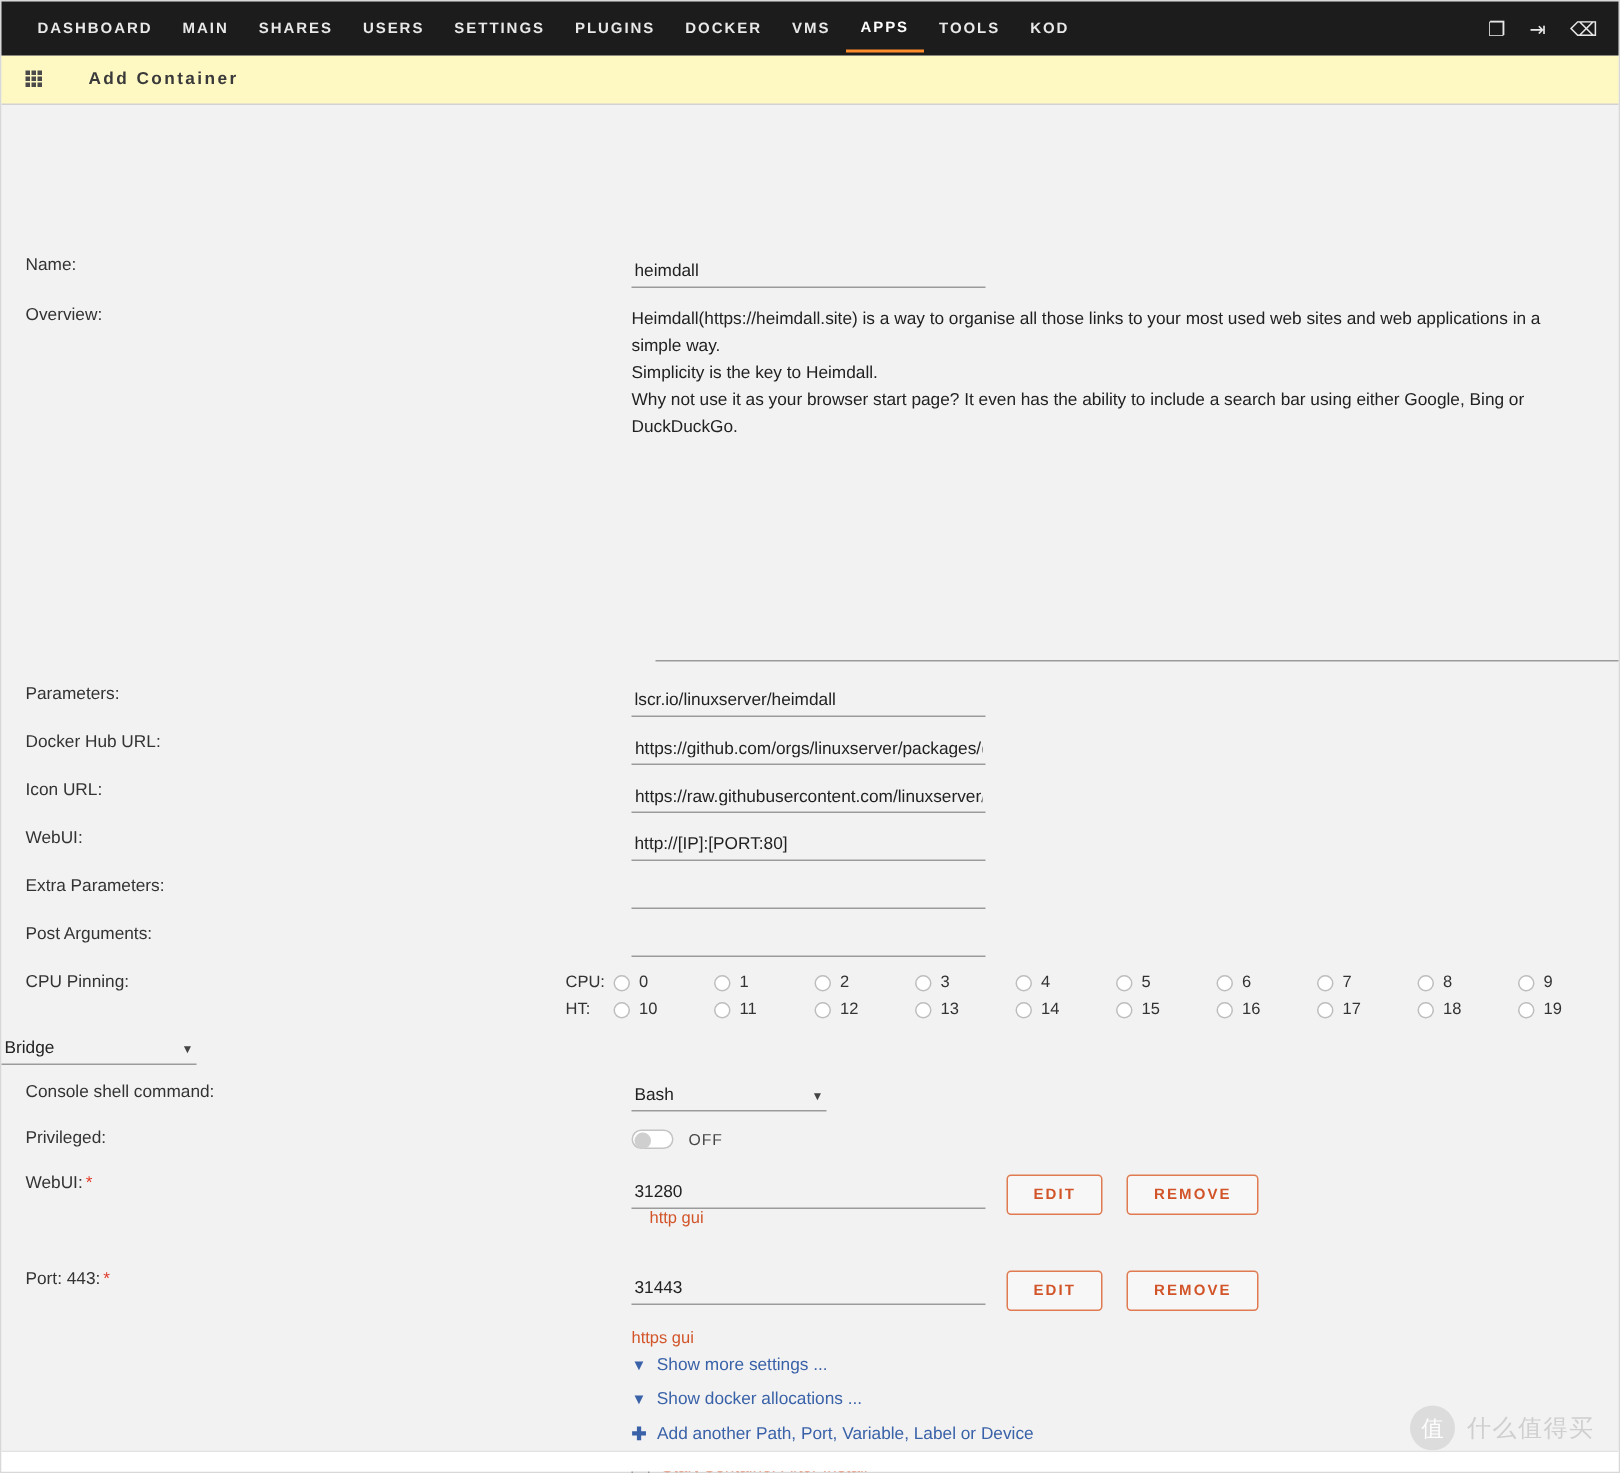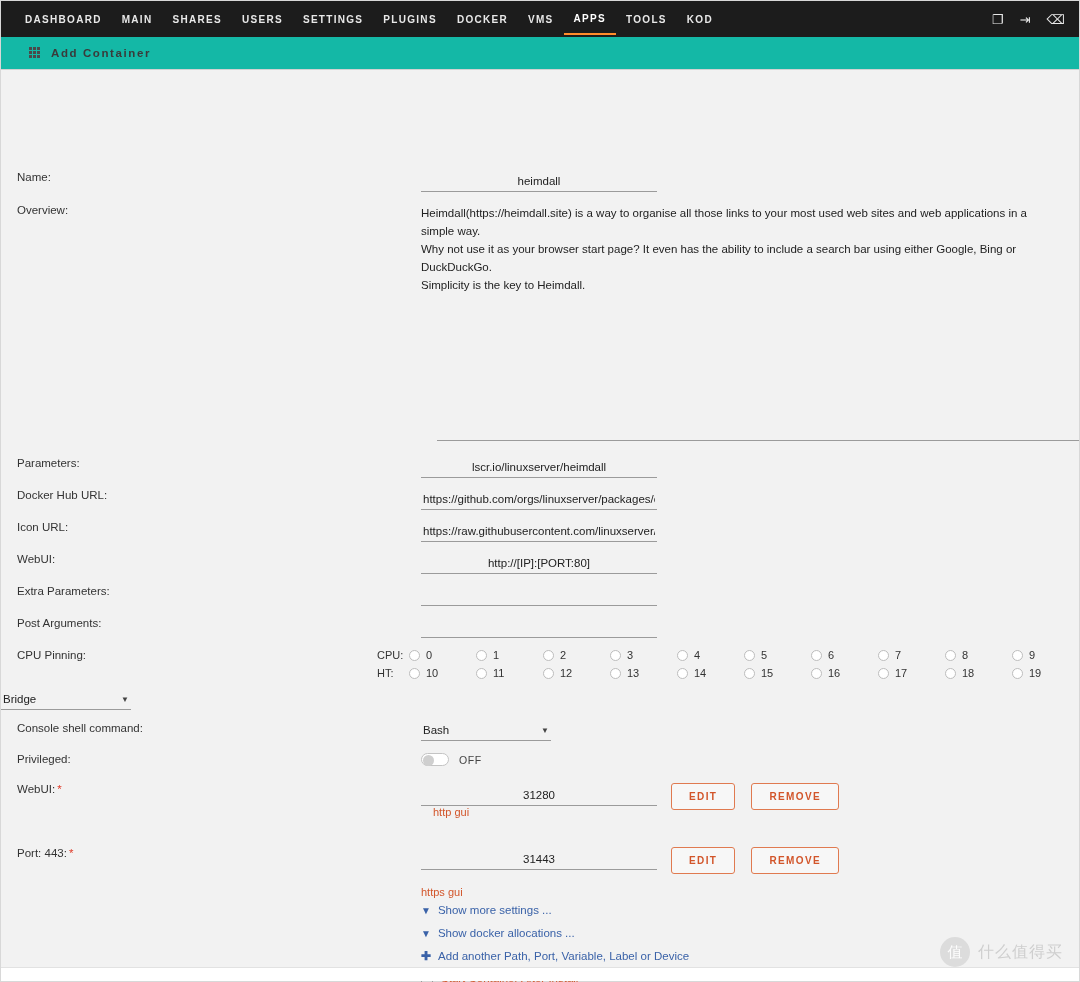--- a/index.html
+++ b/index.html
@@ -51,25 +51,26 @@
   .topnav .nav-right .ico {
     color: #e8e8e8;
     font-size: 13px;
     line-height: 1;
     cursor: pointer;
   }
 
   
   .subheader {
     height: 33px;
-    background: #14b8a6;
+    background: #fef9c3;
     border-bottom: 1px solid #d2d2d2;
     display: flex;
     align-items: center;
-    padding: 0 28px;
+    padding: 0 16px;
+    gap: 20px;
   }
   .subheader .grid-ico {
     width: 12px; height: 12px;
     display: grid;
     grid-template-columns: repeat(3, 3px);
     grid-template-rows: repeat(3, 3px);
     gap: 1px;
     margin-right: 10px;
   }
   .subheader .grid-ico i {
@@ -108,21 +109,20 @@
   .txtinput {
     width: 236px;
     border: none;
     border-bottom: 1px solid #9b9b9b;
     background: transparent;
     font-size: 11.5px;
     color: #222;
     padding: 2px 2px 4px 2px;
     outline: none;
     font-family: "Liberation Sans", sans-serif;
-    text-align: center;
   }
 
   .overview-text {
     font-size: 11.5px;
     color: #222;
     line-height: 18px;
     width: 640px;
   }
 
   
@@ -326,22 +326,22 @@
       <div class="field">
         <input class="txtinput" type="text" value="heimdall" style="">
       </div>
     </div>
 
     <div class="row" style="top:134px;">
       <div class="label">Overview:</div>
       <div class="field">
         <div class="overview-text">
           <div>Heimdall(https://heimdall.site) is a way to organise all those links to your most used web sites and web applications in a simple way.</div>
+          <div>Simplicity is the key to Heimdall.</div>
           <div>Why not use it as your browser start page? It even has the ability to include a search bar using either Google, Bing or DuckDuckGo.</div>
-          <div>Simplicity is the key to Heimdall.</div>
         </div>
       </div>
     </div>
     <div class="hr-line" style="top:370px;"></div>
 
     <div class="row" style="top:387px;">
       <div class="label">Parameters:</div>
       <div class="field">
         <input class="txtinput" type="text" value="lscr.io/linuxserver/heimdall" style="">
       </div>

